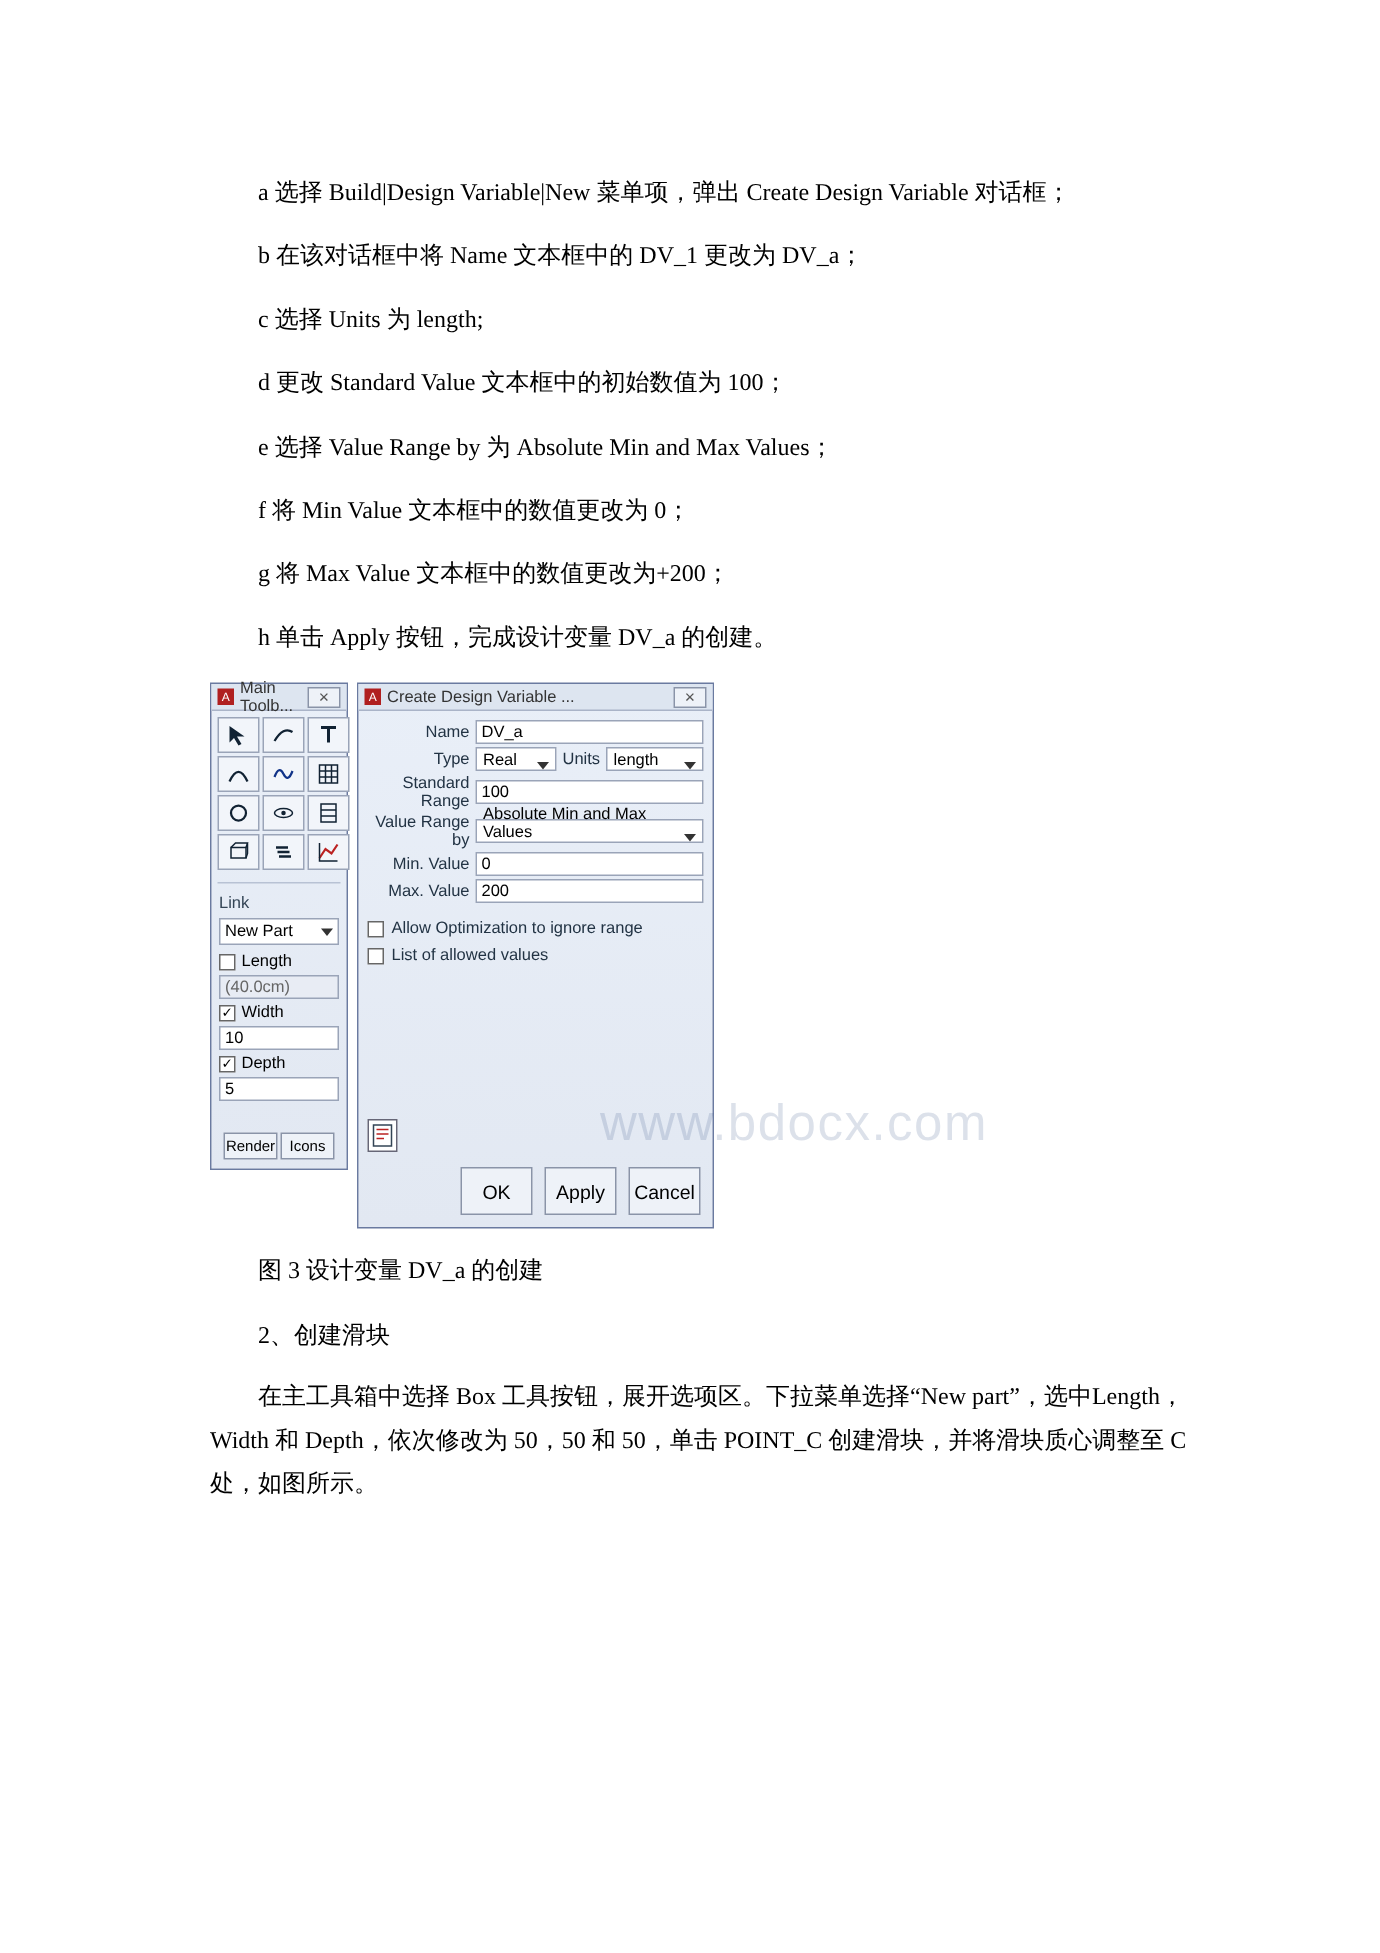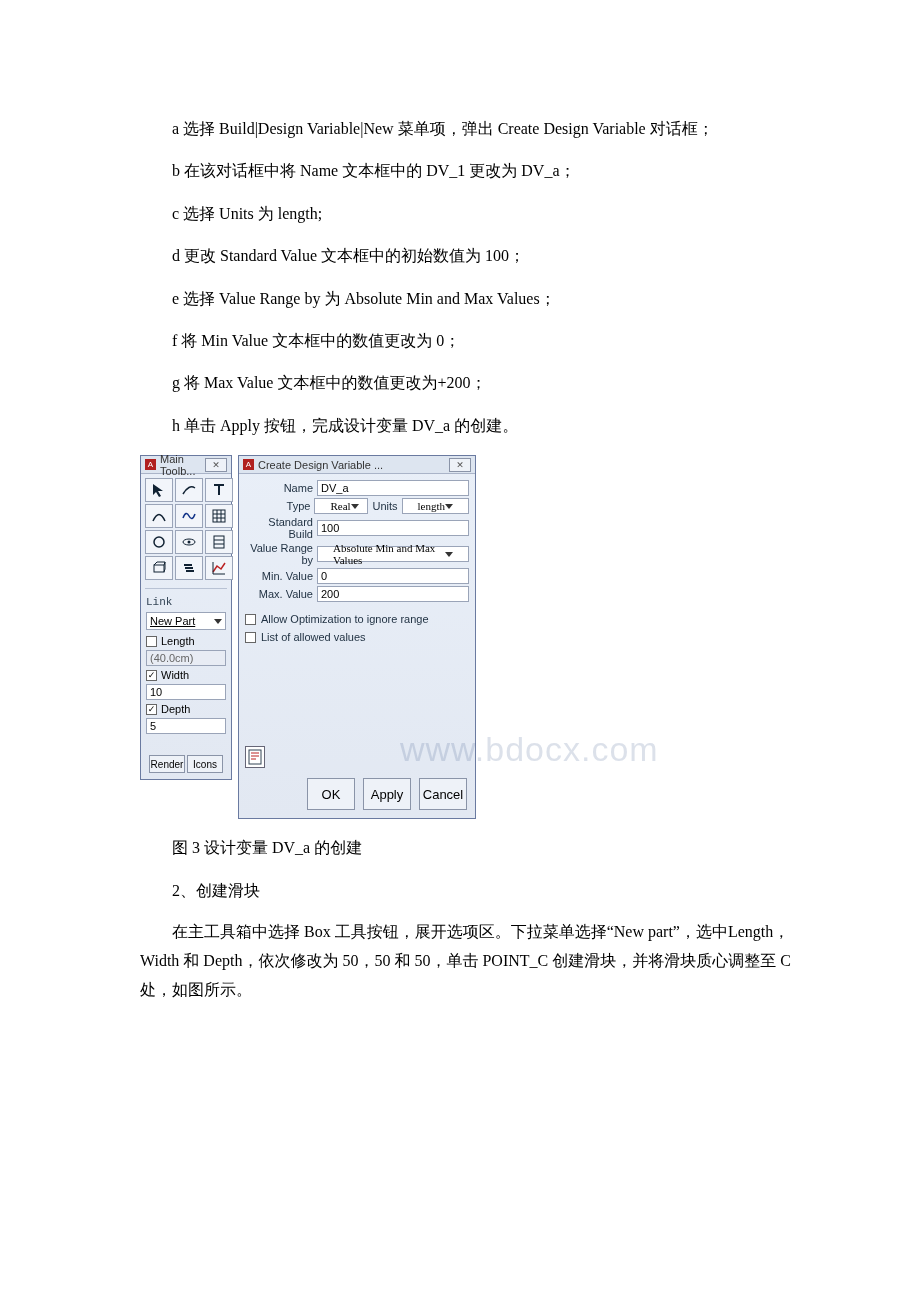--- a/index.html
+++ b/index.html
@@ -56,30 +56,28 @@
     .tool-btn {
       height: 24px;
       border: 1px solid #9aa4b8;
       background: #f2f5fa;
       display: flex; align-items: center; justify-content: center;
     }
     .tool-btn svg { width: 16px; height: 16px; }
     .tb-section {
       padding: 3px 5px 1px 5px;
       color: #345;
-      font-family: Liberation Mono, monospace;
     }
     .tb-dropdown {
       border: 1px solid #9aa4b8;
       background: #fff;
       height: 18px;
       display: flex; align-items: center;
       padding: 0 3px;
       margin: 3px 5px;
-      text-decoration: underline;
     }
     .tb-dd-arrow {
       margin-left: auto;
       width:0;height:0;border-left:4px solid transparent;border-right:4px solid transparent;border-top:5px solid #333;
     }
     .tb-row { display:flex; align-items:center; gap:4px; padding: 2px 5px; }
     .tb-check { width:11px; height:11px; border:1px solid #666; background:#fff; display:flex;align-items:center;justify-content:center;font-size:9px;color:#000;}
     .tb-input {
       border:1px solid #9aa4b8; background:#fff; height:16px; margin:1px 5px; padding:0 3px; display:flex;align-items:center;
     }
@@ -88,21 +86,21 @@
     .mini-btn {
       border:1px solid #8a94a8; background:#eef2f8; height:18px; flex:1; display:flex;align-items:center;justify-content:center; font-size:10px;
     }
     .form-body { padding: 4px 6px 6px 6px; }
     .form-row { display:flex; align-items:center; margin: 2px 0; }
     .form-lbl { width: 72px; text-align: right; padding-right: 4px; color:#234; }
     .form-inp {
       flex:1; border:1px solid #9aa4b8; background:#fff; height:16px; display:flex; align-items:center; padding:0 3px;
     }
     .form-sel {
-      border:1px solid #9aa4b8; background:#fff; height:16px; display:flex; align-items:center; padding:0 15px;font-family:Liberation Serif, serif;
+      border:1px solid #9aa4b8; background:#fff; height:16px; display:flex; align-items:flex-end; padding:0 4px;
     }
     .dd-arrow {
       width:0;height:0;border-left:4px solid transparent;border-right:4px solid transparent;border-top:5px solid #333;margin-left:auto;
     }
     .units-lbl { padding: 0 4px; color:#234; }
     .form-chk-row { display:flex; align-items:center; gap:5px; padding: 3px 6px; color:#234;}
     .dialog-icon {
       width:20px;height:22px;border:1px solid #667; background:#fff; margin: 20px 6px 4px 6px;
       display:inline-flex;align-items:center;justify-content:center;
     }
@@ -252,21 +250,21 @@
               <span>Real</span>
               <span class="dd-arrow"></span>
             </span>
             <span class="units-lbl">Units</span>
             <span class="form-sel" style="flex:1">
               <span>length</span>
               <span class="dd-arrow"></span>
             </span>
           </div>
           <div class="form-row">
-            <span class="form-lbl">Standard Build</span>
+            <span class="form-lbl">Standard Range</span>
             <span class="form-inp">100</span>
           </div>
           <div class="form-row">
             <span class="form-lbl">Value Range by</span>
             <span class="form-sel" style="flex:1">
               <span>Absolute Min and Max Values</span>
               <span class="dd-arrow"></span>
             </span>
           </div>
           <div class="form-row">

